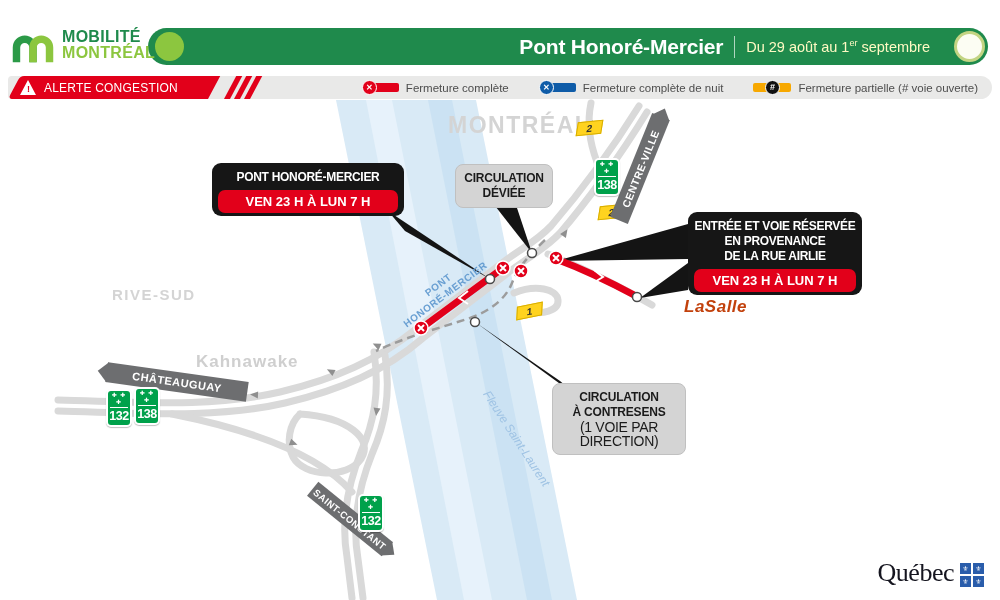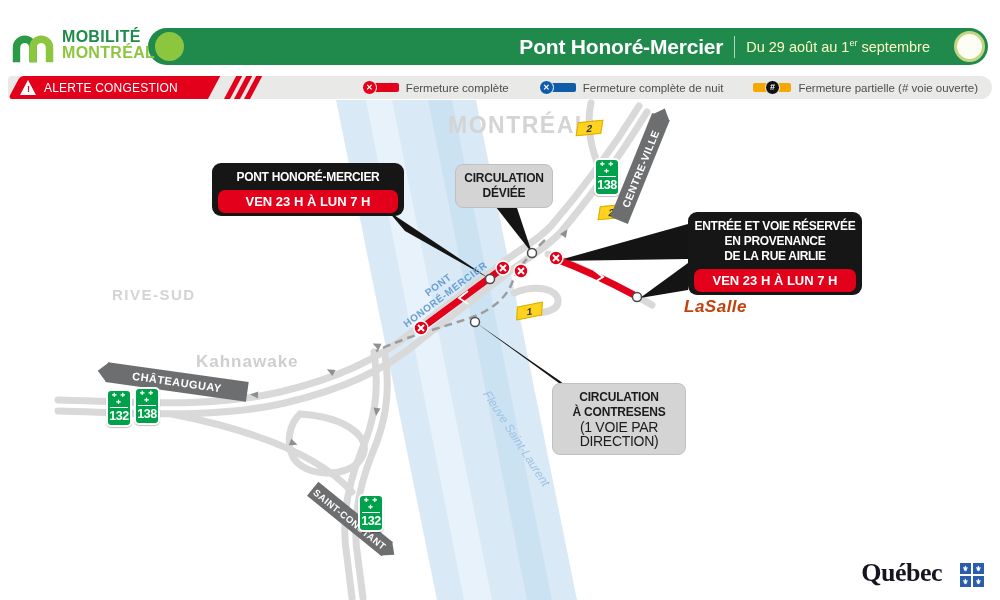--- a/index.html
+++ b/index.html
@@ -100,21 +100,21 @@
 
   
   .lane{position:absolute;z-index:2;width:25px;height:14px;background:#ffd31f;border:1px solid #d8ae00;
         box-sizing:border-box;display:flex;align-items:center;justify-content:center;
         font-size:10px;font-weight:700;color:#333;transform:skewX(-15deg) rotate(-6deg);}
   .lm-top{left:577px;top:121px;}
   .lm-mid{left:599px;top:205px;}
   .lm-one{left:517px;top:304px;transform:skewX(-15deg) rotate(-12deg);}
 
   
-  .quebec{position:absolute;right:16px;bottom:12px;z-index:6;display:flex;align-items:center;gap:18px;font-weight:bold;}
+  .quebec{position:absolute;right:16px;bottom:12px;z-index:6;display:flex;align-items:center;gap:6px;}
   .q-word{font-family:"Liberation Serif",serif;font-size:26px;color:#15151f;letter-spacing:-.5px;}
   .qflag{display:grid;grid-template-columns:11px 11px;grid-template-rows:11px 11px;gap:2px;margin-top:4px;}
   .qcell{background:#2a5dab;display:flex;align-items:center;justify-content:center;color:#fff;font-size:7px;line-height:1;}
   .qcell::before{content:"⚜";}
 </style>
 </head>
 <body>
 
 <div class="stage">
 

